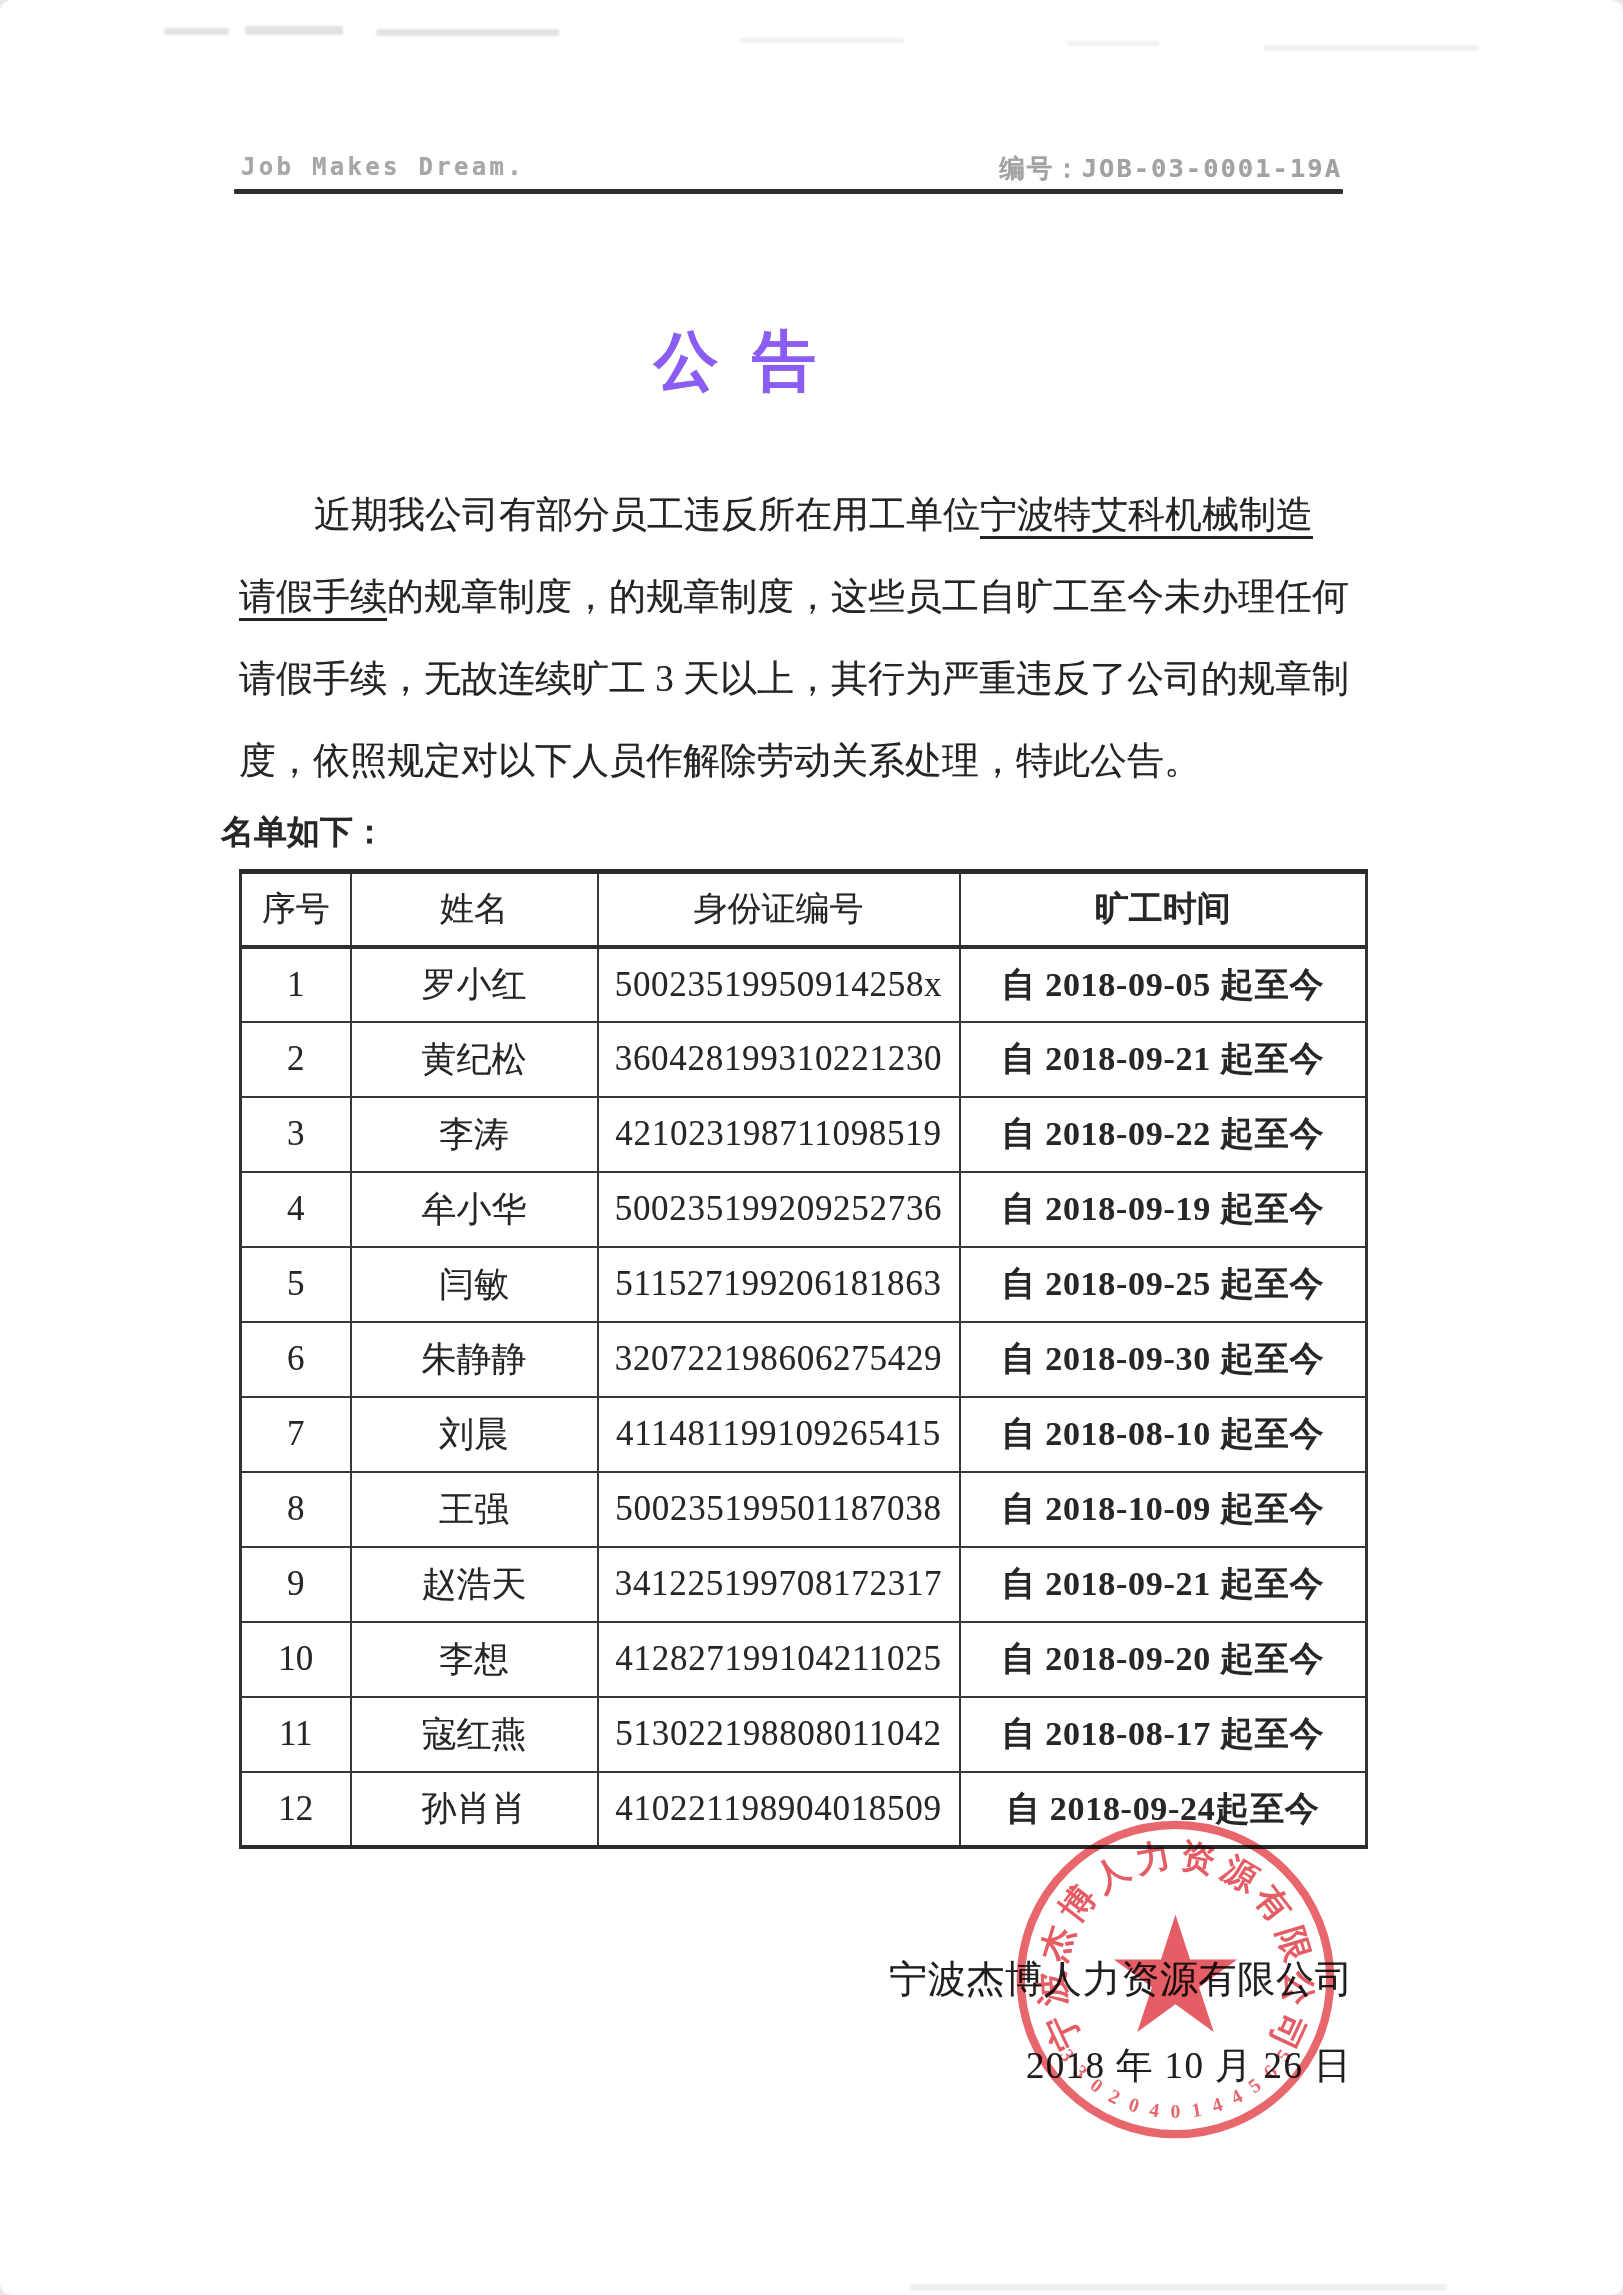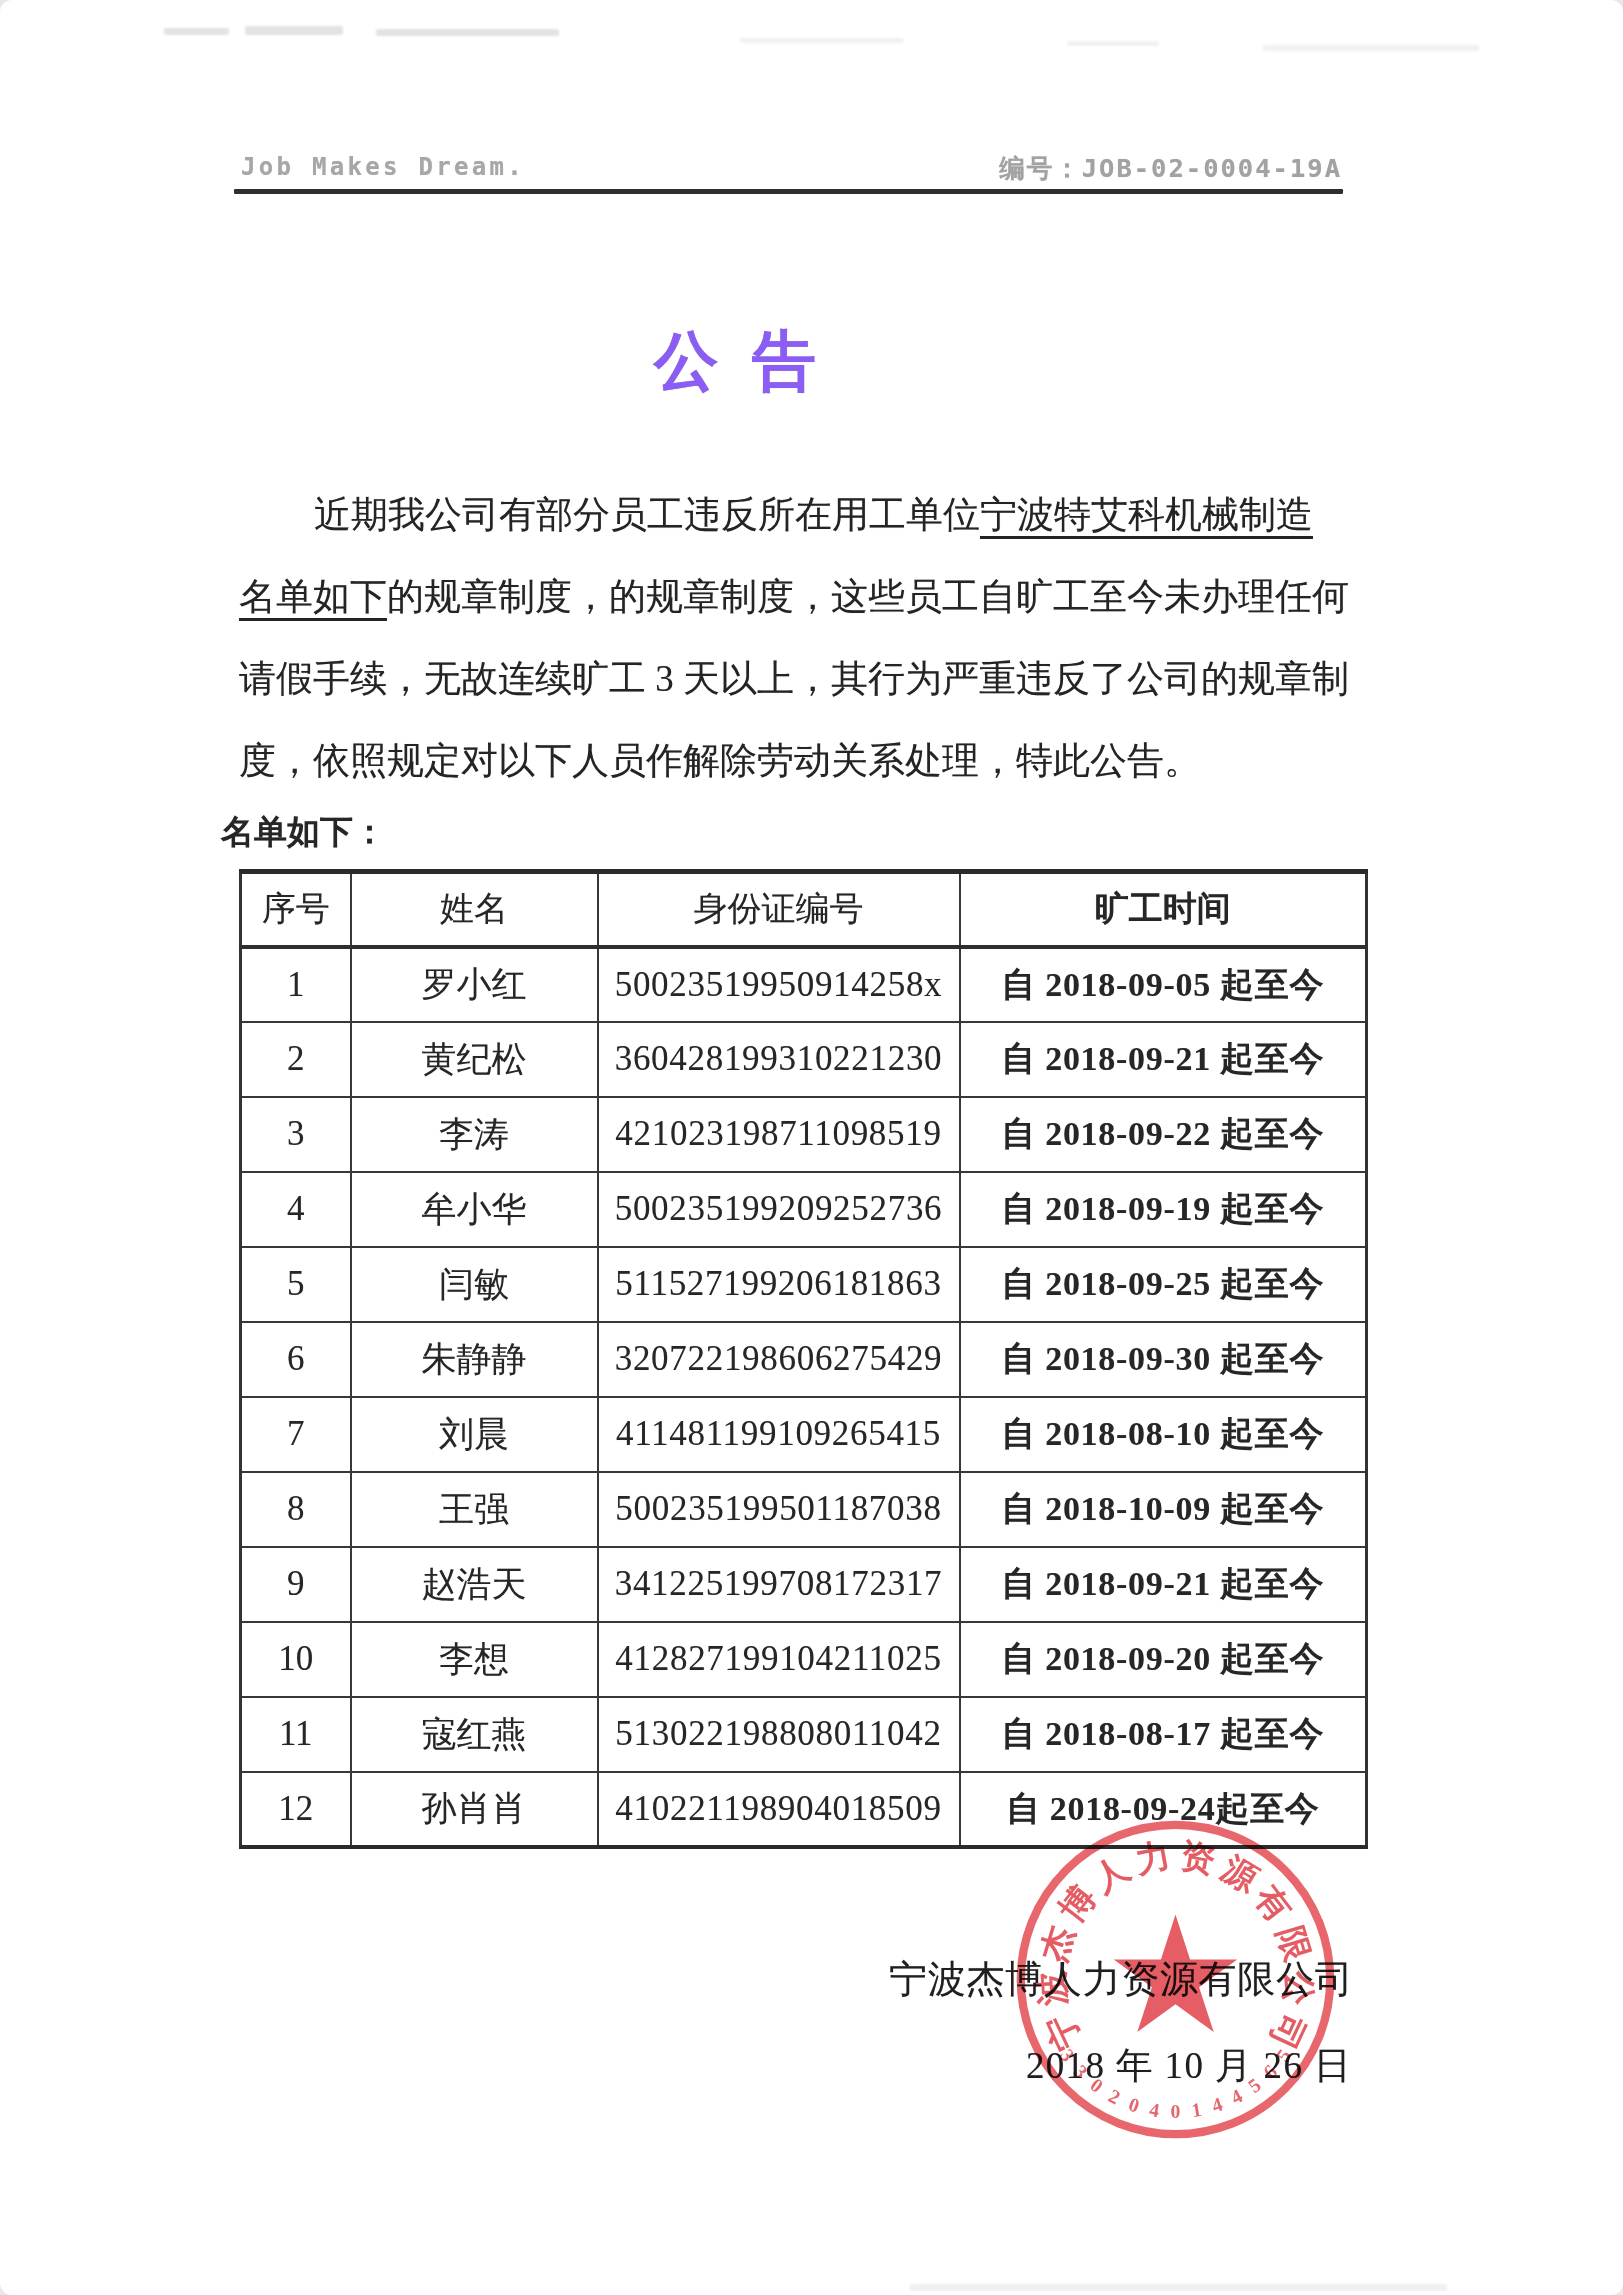--- a/index.html
+++ b/index.html
@@ -93,28 +93,28 @@
 
   <div class="artifact" style="left:164px;top:27.5px;width:65px;height:7.9px;"></div>
   <div class="artifact" style="left:245px;top:26px;width:98px;height:8.5px;"></div>
   <div class="artifact" style="left:376px;top:29px;width:183px;height:7.2px;"></div>
   <div class="artifact" style="left:740px;top:38px;width:164px;height:5.2px;opacity:.5;"></div>
   <div class="artifact" style="left:1067px;top:41px;width:92px;height:5.2px;opacity:.5;"></div>
   <div class="artifact" style="left:1263px;top:45px;width:216px;height:5.9px;opacity:.5;"></div>
   <div class="artifact" style="left:910px;top:2284px;width:537px;height:6.5px;opacity:.55;"></div>
 
   <div class="hdr-slogan">Job Makes Dream.</div>
-  <div class="hdr-docno">编号：JOB-02-0004-19A</div>
+  <div class="hdr-docno">编号：JOB-03-0001-19A</div>
   <div class="hdr-rule"></div>
 
   <div class="doc-title">公告</div>
 
   <div class="notice">
     <div class="indent"><span>近期我公司有部分员工违反所在用工单位</span><span class="u">宁波特艾科机械制造</span></div>
-    <div><span class="u">名单如下</span><span>的规章制度，的规章制度，这些员工自旷工至今未办理任何</span></div>
+    <div><span class="u">请假手续</span><span>的规章制度，的规章制度，这些员工自旷工至今未办理任何</span></div>
     <div><span>请假手续，无故连续旷工 3 天以上，其行为严重违反了公司的规章制</span></div>
     <div><span>度，依照规定对以下人员作解除劳动关系处理，特此公告。</span></div>
   </div>
 
   <div class="list-label">名单如下：</div>
 
   <table class="roster">
     <colgroup>
         <col class="c1">
         <col class="c2">

